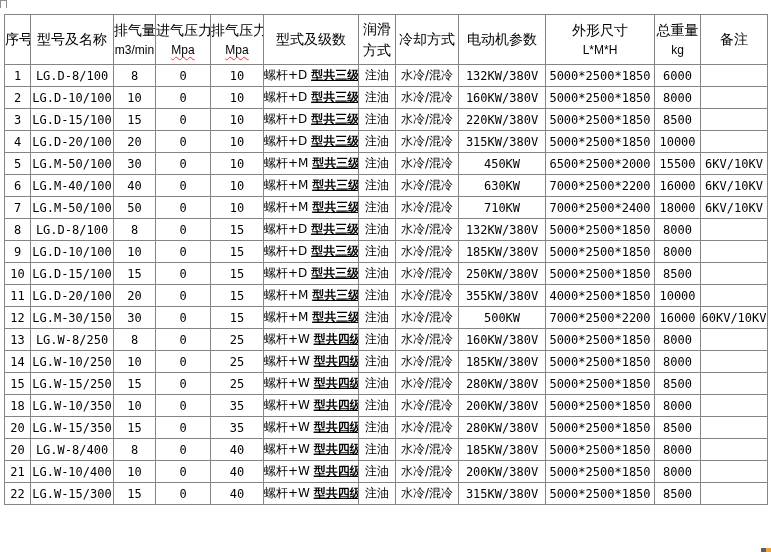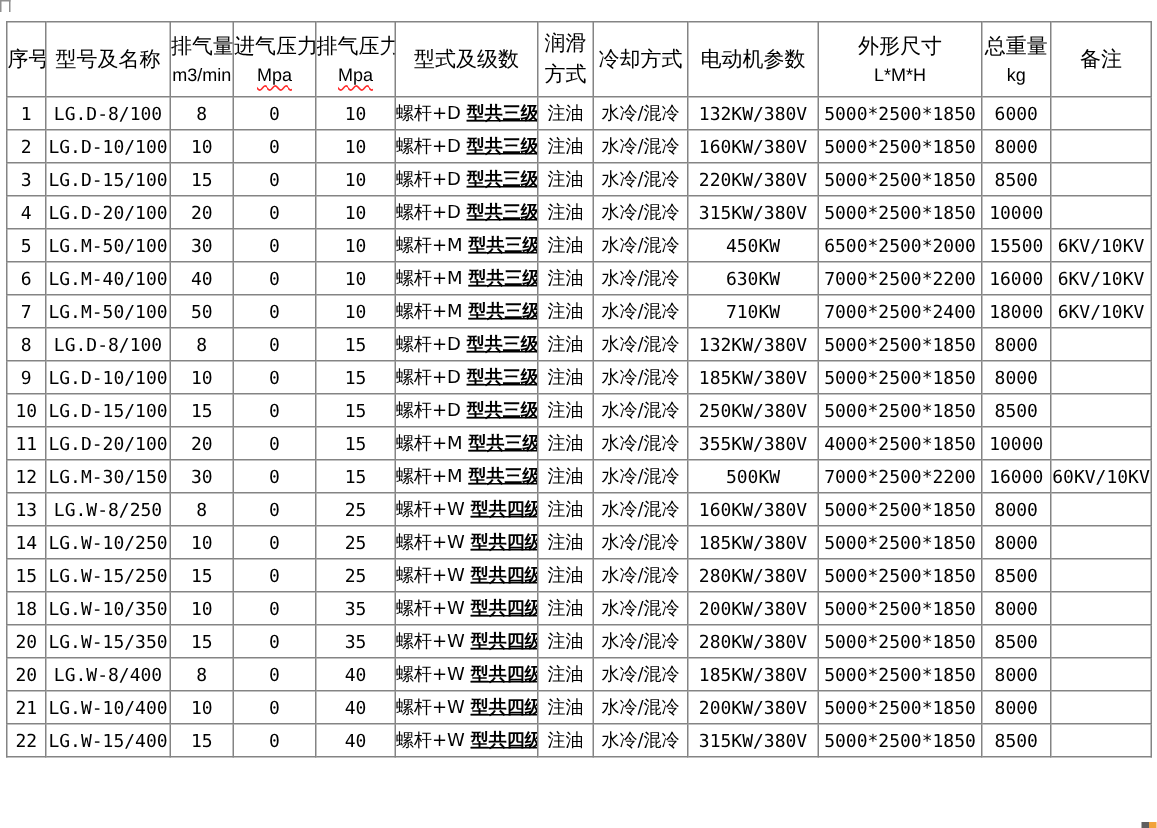--- a/index.html
+++ b/index.html
@@ -364,21 +364,21 @@
     <td class="c zh"><span>螺杆+W</span> <span class="u">型共四级</span></td>
     <td class="c zh">注油</td>
     <td class="c zh">水冷/混冷</td>
     <td class="c mono">200KW/380V</td>
     <td class="c mono">5000*2500*1850</td>
     <td class="c mono">8000</td>
     <td class="c mono"></td>
   </tr>
       <tr>
     <td class="c mono">22</td>
-    <td class="l mono">LG.W-15/400</td>
+    <td class="l mono">LG.W-15/300</td>
     <td class="c mono">15</td>
     <td class="c mono">0</td>
     <td class="c mono">40</td>
     <td class="c zh"><span>螺杆+W</span> <span class="u">型共四级</span></td>
     <td class="c zh">注油</td>
     <td class="c zh">水冷/混冷</td>
     <td class="c mono">315KW/380V</td>
     <td class="c mono">5000*2500*1850</td>
     <td class="c mono">8500</td>
     <td class="c mono"></td>

